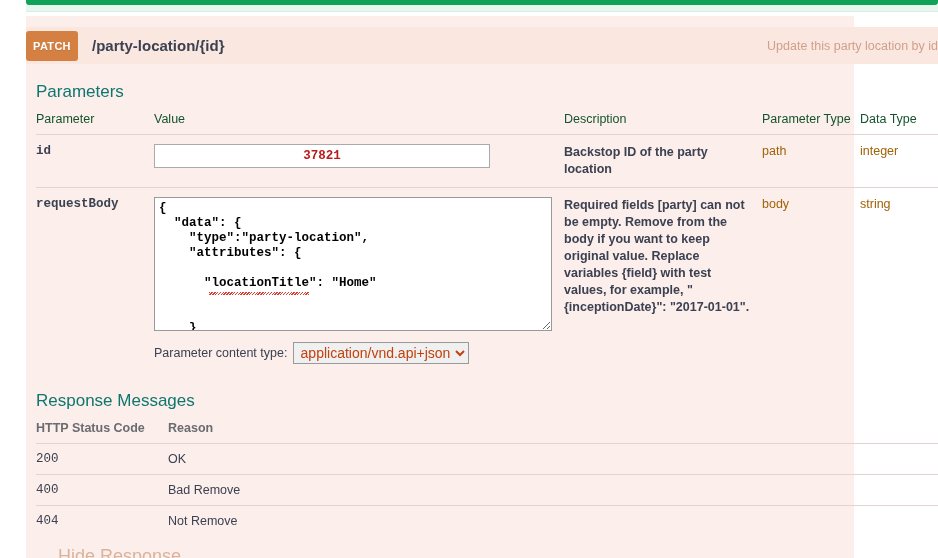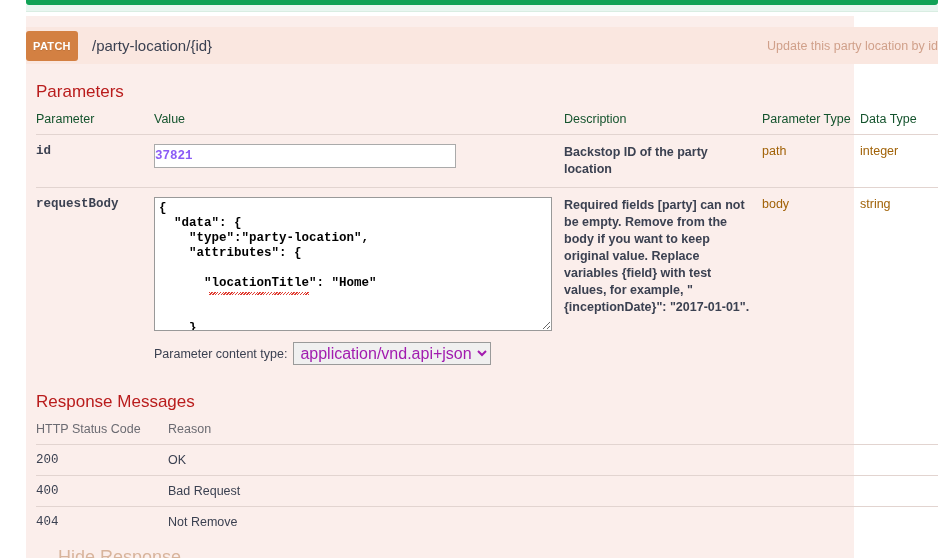--- a/index.html
+++ b/index.html
@@ -71,21 +71,21 @@
     display: flex;
     align-items: center;
     justify-content: center;
     border-radius: 3px;
     text-shadow: 0 1px 0 rgba(0,0,0,.1);
     flex: 0 0 auto;
   }
   .op-path {
     margin-left: 14px;
     font-size: 15px;
-    font-weight: normal;
+    font-weight: bold;
     color: #3b4151;
     font-family: "Liberation Sans", sans-serif;
     flex: 0 0 auto;
   }
   .op-summary {
     margin-left: auto;
     margin-right: 0;
     font-size: 12.5px;
     color: #d0a08a;
     flex: 0 0 auto;
@@ -97,21 +97,21 @@
     left: 0;
     top: 48px;
     width: 912px;
     padding: 0 0 0 10px;
     box-sizing: border-box;
   }
   h4.section-title {
     margin: 18px 0 10px 0;
     font-size: 17px;
     font-weight: normal;
-    color: #b91c1c;
+    color: #0f766e;
     font-family: "Liberation Sans", sans-serif;
   }
 
   table.param-table {
     width: 902px;
     border-collapse: collapse;
     table-layout: fixed;
   }
   table.param-table th {
     text-align: left;
@@ -150,29 +150,30 @@
     line-height: 17px;
   }
   .param-type, .param-dtype {
     color: #a16207;
     font-weight: normal;
   }
 
   input.value-input {
     width: 300px;
     height: 20px;
-    padding: 1px 0;
+    padding: 1px 17px;
     border: 1px solid #aaaaaa;
     background: #ffffff;
     font-family: "Liberation Mono", monospace;
     font-size: 12.5px;
     font-weight: bold;
-    color: #8b5cf6;
+    color: #b91c1c;
     box-sizing: content-box;
     outline: none;
+    text-align: center;
   }
 
   .ta-wrap {
     position: relative;
     width: 398px;
   }
   textarea.body-input {
     width: 398px;
     height: 134px;
     border: 1px solid #999999;
@@ -206,35 +207,36 @@
   .content-type-row {
     margin-top: 8px;
     font-size: 12.5px;
     color: #3b4151;
     display: flex;
     align-items: center;
   }
   .content-type-row select {
     margin-left: 6px;
     font-family: "Liberation Sans", sans-serif;
-    font-size: 16px;
+    font-size: 14px;
     padding: 1px 2px;
     border: 1px solid #9a9a9a;
     background: #f0f0f0;
-    color: #a21caf;
+    color: #c2410c;
+    text-align: right;
   }
 
   table.resp-table {
     width: 902px;
     border-collapse: collapse;
     table-layout: fixed;
   }
   table.resp-table th {
     text-align: left;
-    font-weight: normal;
+    font-weight: bold;
     font-size: 12.5px;
     color: #6b6b72;
     padding: 0 0 8px 0;
   }
   table.resp-table td {
     border-top: 1px solid #e2d4d0;
     padding: 8px 6px 8px 0;
     font-size: 12.5px;
     color: #3b4151;
   }
@@ -358,21 +360,21 @@
           <th>Reason</th>
         </tr>
       </thead>
       <tbody>
         <tr>
           <td class="resp-code">200</td>
           <td>OK</td>
         </tr>
         <tr>
           <td class="resp-code">400</td>
-          <td>Bad Request</td>
+          <td>Bad Remove</td>
         </tr>
         <tr>
           <td class="resp-code">404</td>
           <td>Not Remove</td>
         </tr>
       </tbody>
     </table>
 
     <div class="footer-row">
       <a class="hide-response">Hide Response</a>

